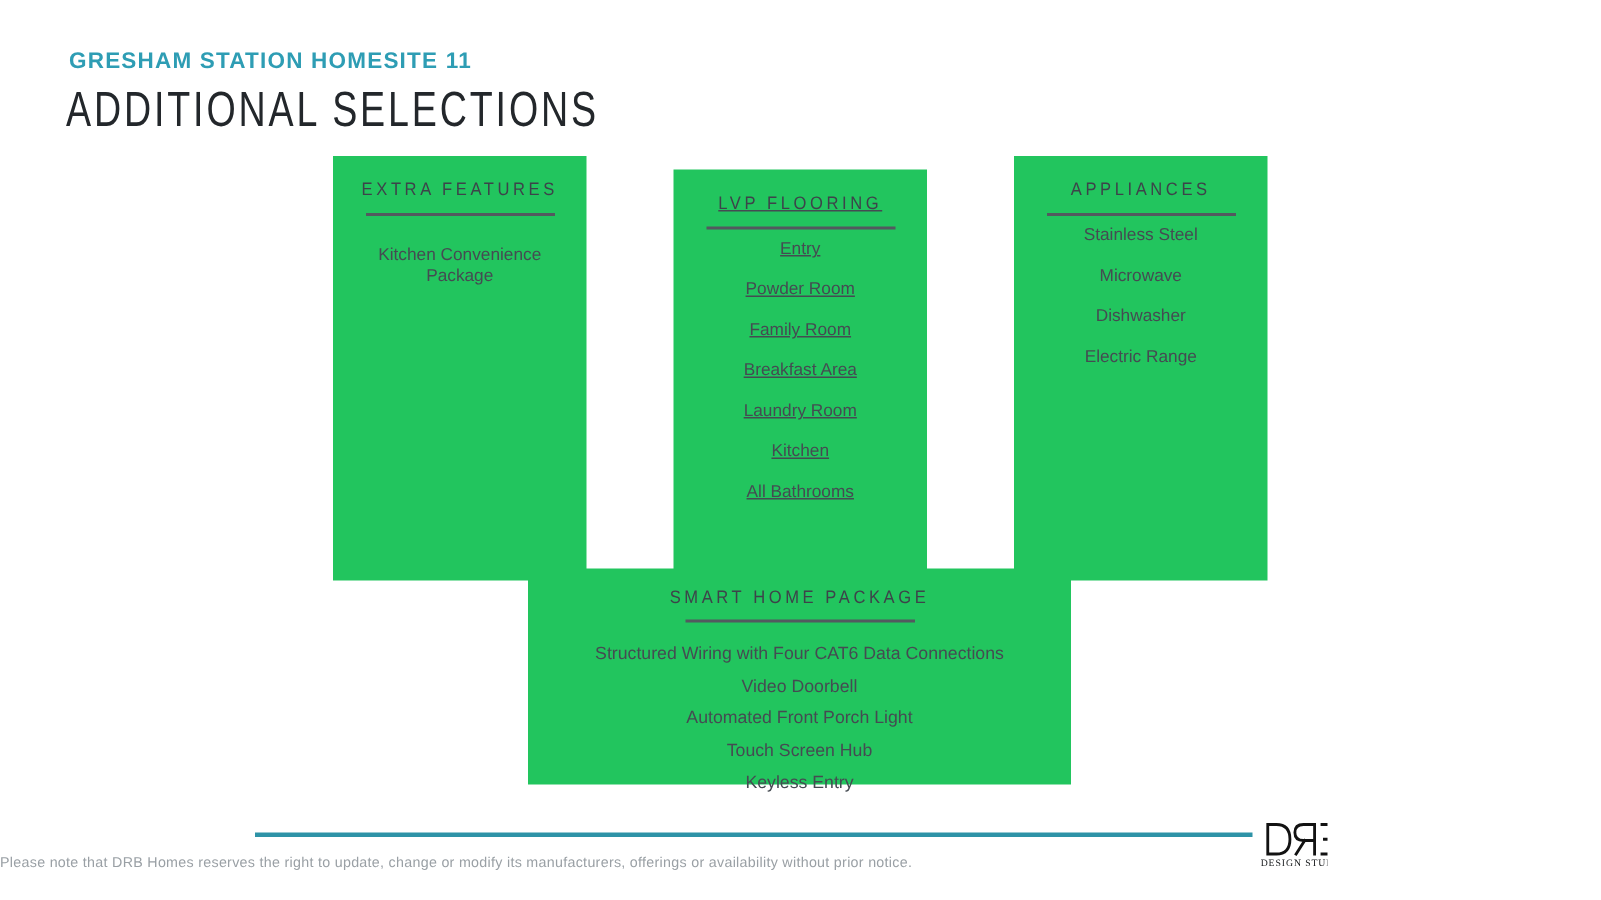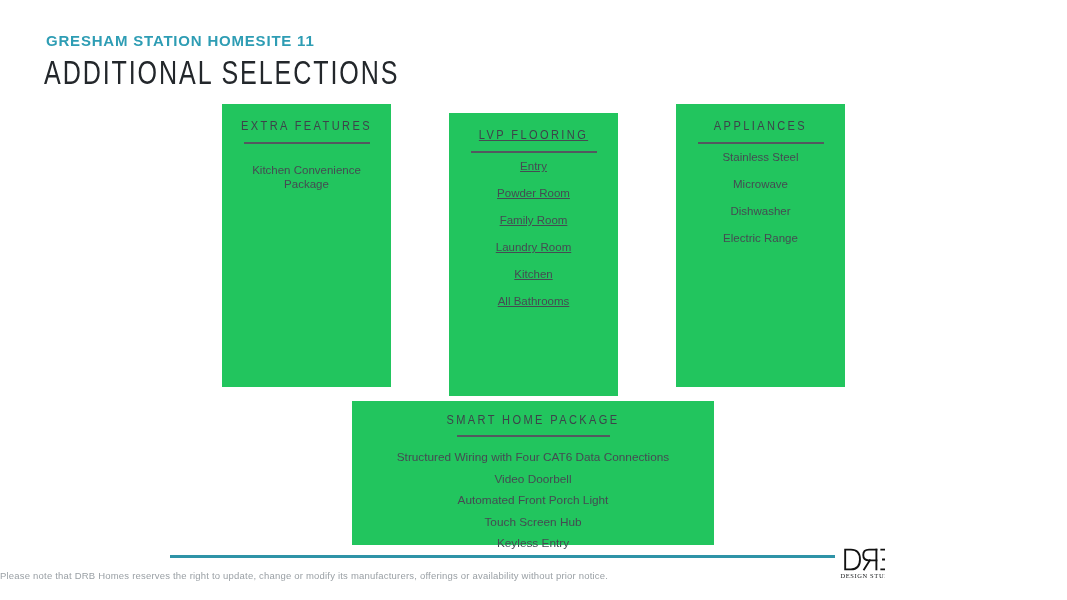--- a/index.html
+++ b/index.html
@@ -26,21 +26,21 @@
   }
   
   .card {
     position:absolute;
     background:#22c55e;
     color:#454b52;
   }
   .card-1 { left:222px; top:104px; width:169px; height:283px; }
   .card-2 { left:449px; top:113px; width:169px; height:283px;text-decoration:underline; }
   .card-3 { left:676px; top:104px; width:169px; height:283px; }
-  .card-4 { left:352px; top:401px; width:362px; height:144px; }
+  .card-4 { left:352px; top:379px; width:362px; height:144px; }
   .card-title {
     margin-top:15px;
     text-align:center;
     font-size:12px; font-weight:400;
     letter-spacing:2.6px;
     color:#3d434a;
     transform:scaleX(0.92); transform-origin:center top;
     white-space:nowrap;
   }
   .card-4 .card-title { margin-top:12px; }
@@ -95,20 +95,21 @@
     </ul>
   </div>
 
   <div class="card card-2">
     <div class="card-title">LVP FLOORING</div>
     <div class="card-rule"></div>
     <ul class="card-list">
       <li>Entry</li>
       <li>Powder Room</li>
       <li>Family Room</li>
+      <li>Breakfast Area</li>
       <li>Laundry Room</li>
       <li>Kitchen</li>
       <li>All Bathrooms</li>
     </ul>
   </div>
 
   <div class="card card-3">
     <div class="card-title">APPLIANCES</div>
     <div class="card-rule"></div>
     <ul class="card-list">

